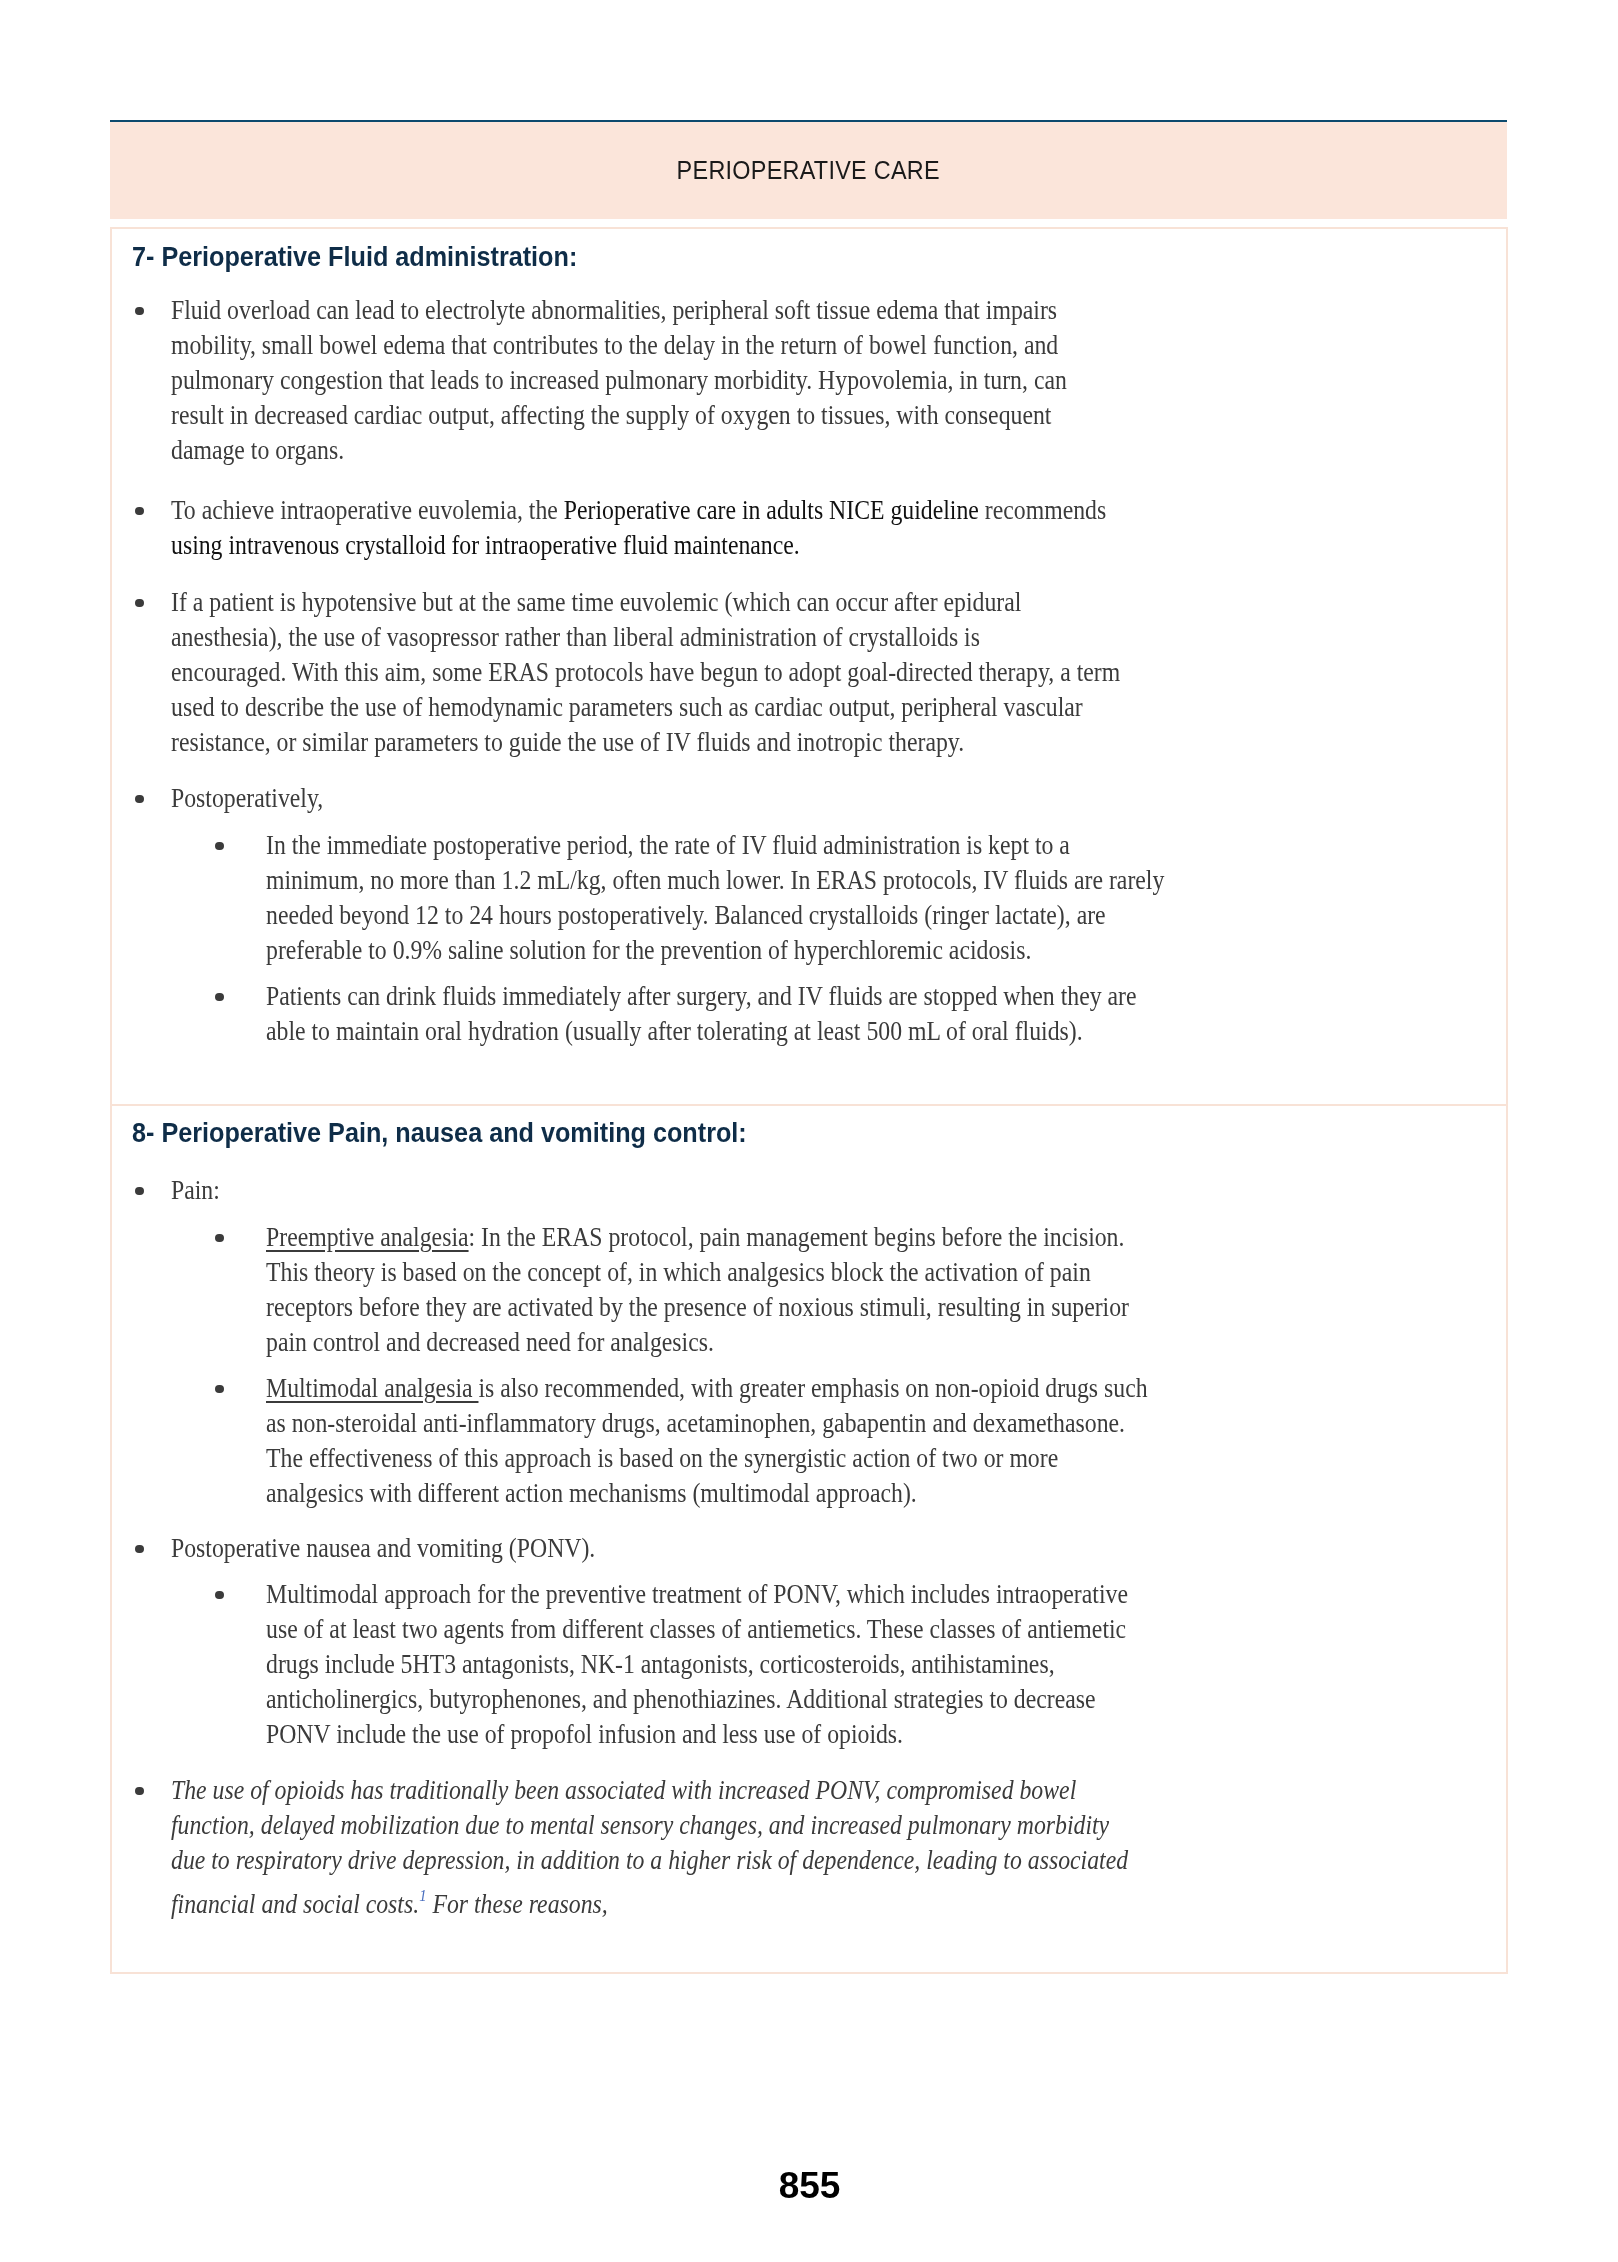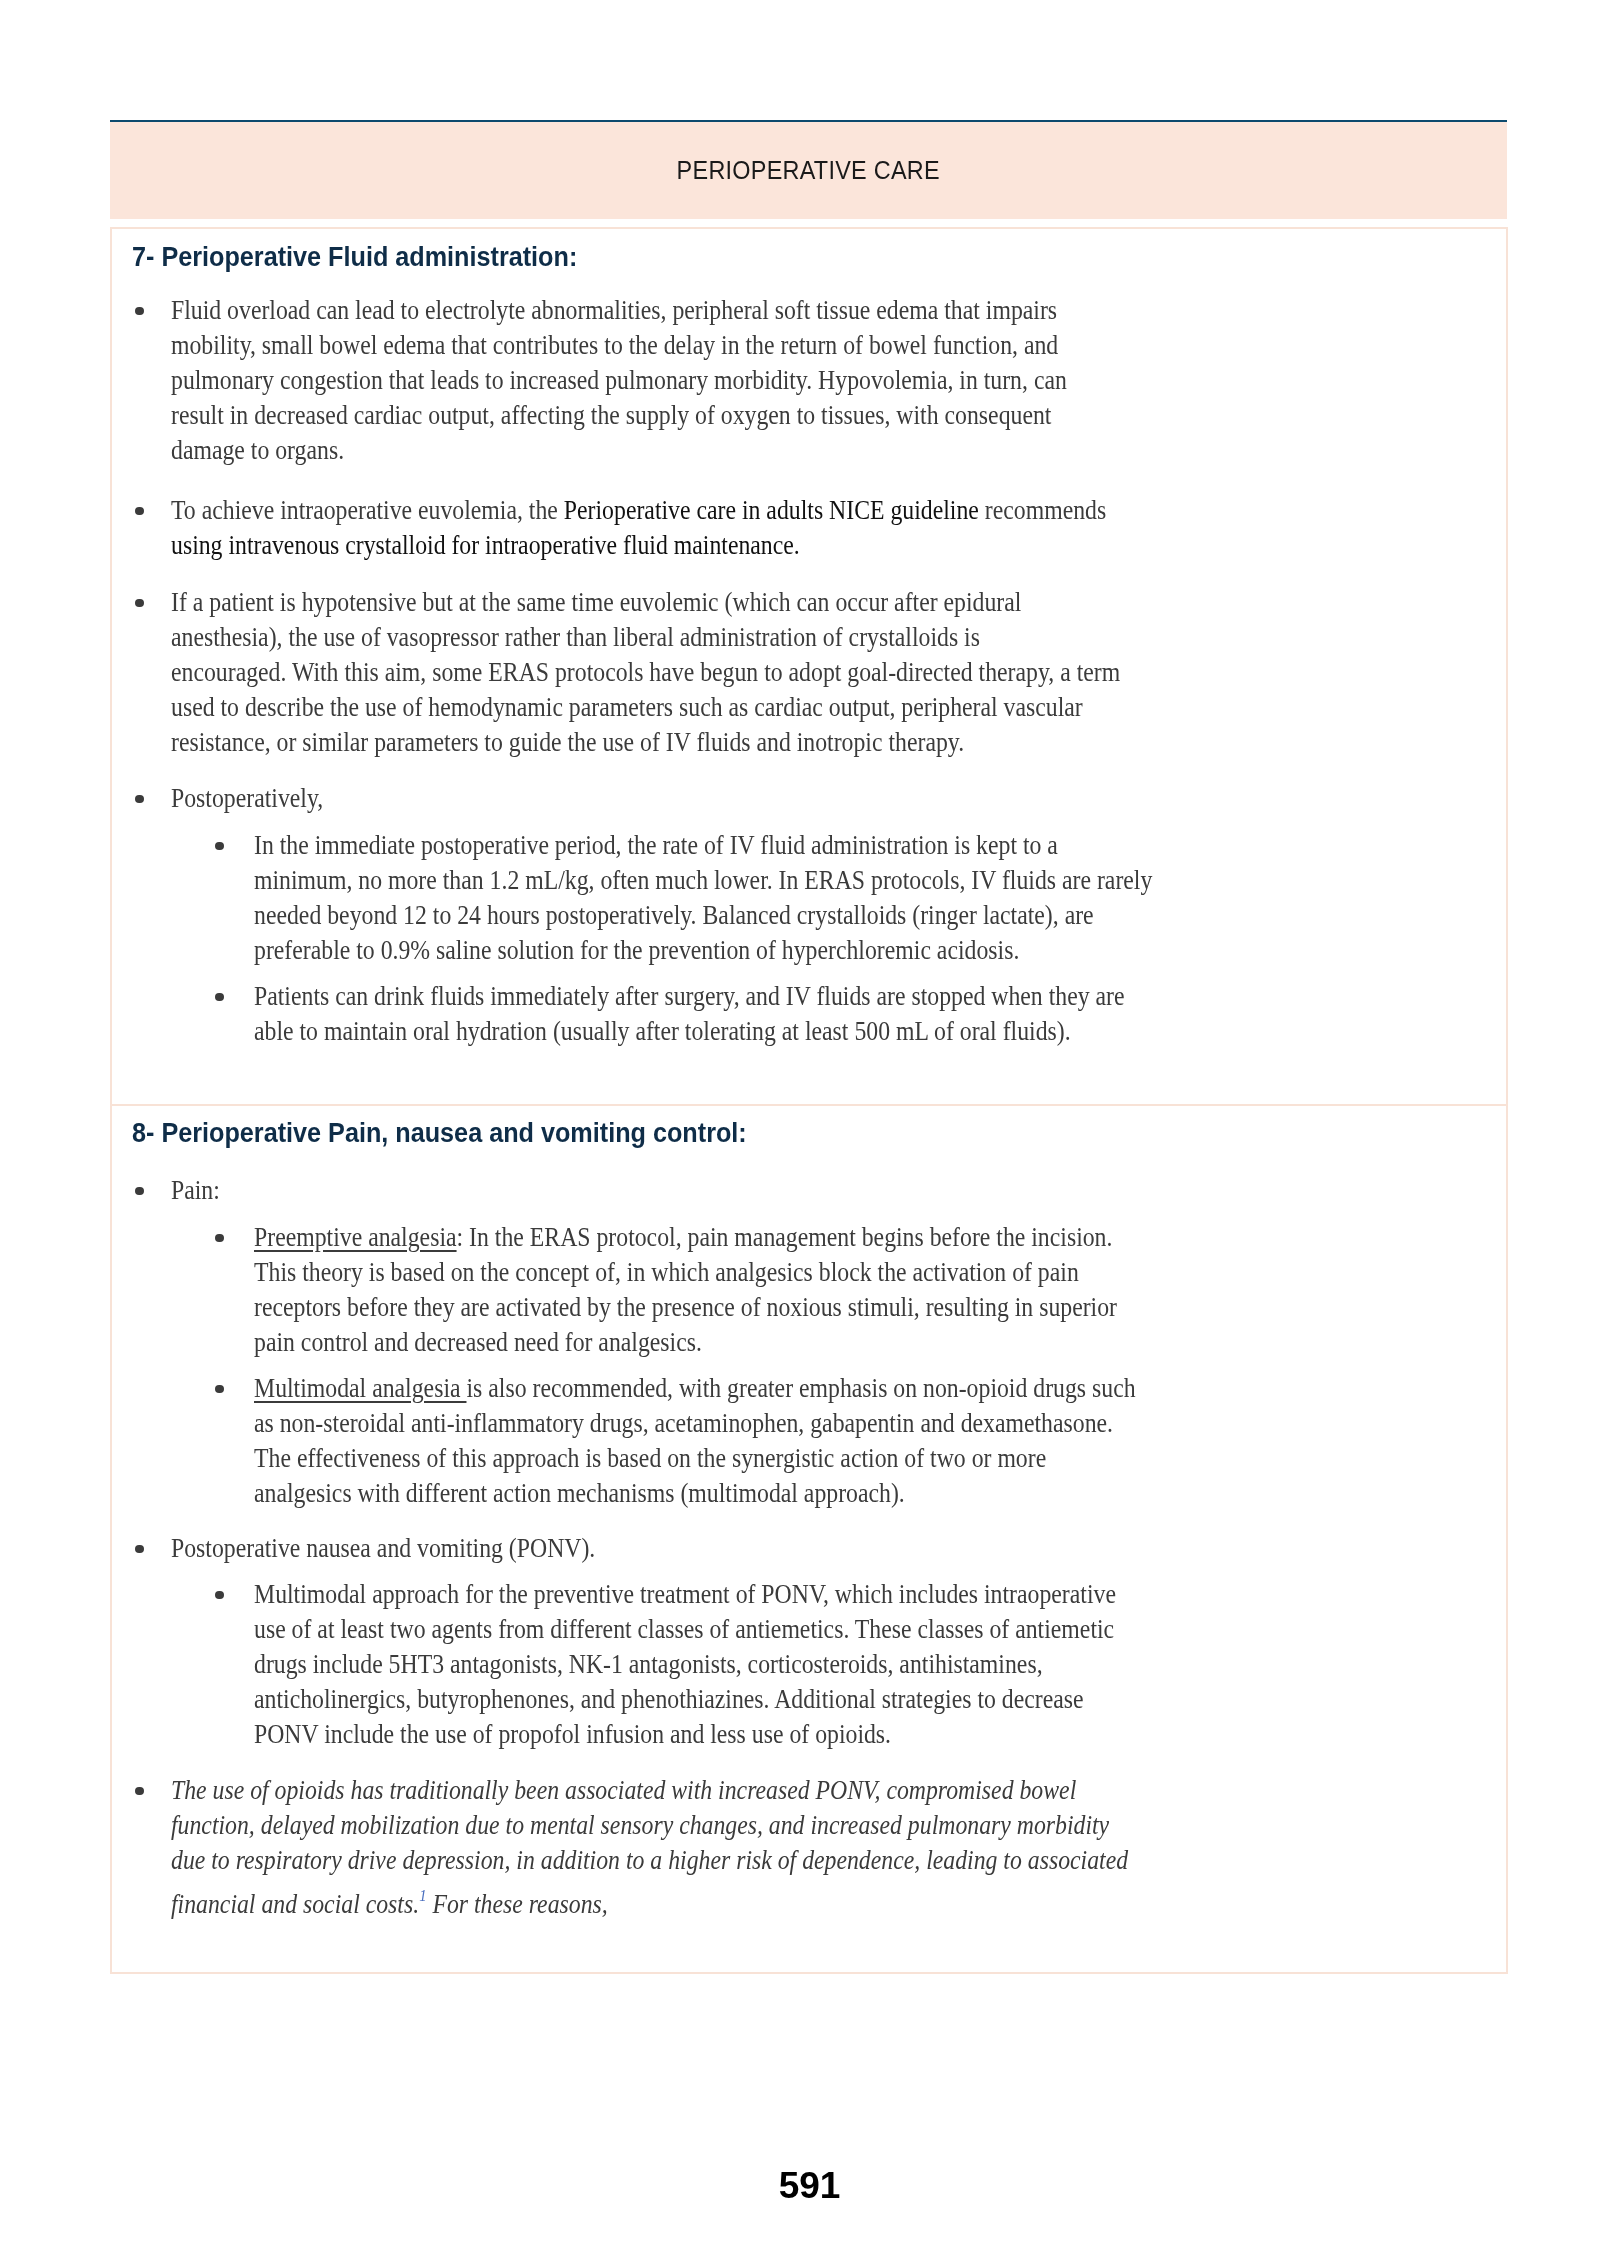--- a/index.html
+++ b/index.html
@@ -16,21 +16,21 @@
   .section-heading { position: absolute; left: 19.5px; font-weight: bold; font-size: 28px;
                      color: #0f2d48; transform-origin: left center; transform: scaleX(0.9); white-space: nowrap; }
   .item { position: absolute; left: 0; right: 0; }
   .bullet { position: absolute; width: 8.8px; height: 8.8px; border-radius: 50%; background: #3b3b3b; }
   .lines { position: absolute; font-family: Liberation Serif, serif; }
   .line { height: 35px; line-height: 35px; font-size: 27px; white-space: nowrap;
           transform-origin: left center; transform: scaleX(0.88); }
   .lvl1 .bullet { left: 23.4px; top: 13.7px; }
   .lvl1 .lines { left: 59px; }
   .lvl2 .bullet { left: 103px; top: 13.7px; }
-  .lvl2 .lines { left: 142px; }
+  .lvl2 .lines { left: 154px; }
   .em-black { color: #111111; }
   .u { text-decoration: underline; text-underline-offset: 3.9px; }
   .italic .line { font-style: italic; }
   .sup { font-size: 16.6px; vertical-align: 11.7px; color: #4a6fbf; }
   .page-number { position: absolute; left: 0; width: 1619px; top: 2165px; text-align: center;
                  font-weight: bold; font-size: 37px; color: #000000; }
 </style>
 </head>
 <body>
 
@@ -149,14 +149,14 @@
     <span class="bullet"></span>
     <div class="lines">
       <div class="line">The use of opioids has traditionally been associated with increased PONV, compromised bowel</div>
       <div class="line">function, delayed mobilization due to mental sensory changes, and increased pulmonary morbidity</div>
       <div class="line">due to respiratory drive depression, in addition to a higher risk of dependence, leading to associated</div>
       <div class="line"><span>financial and social costs.</span><span class="sup">1</span><span> For these reasons,</span></div>
     </div>
   </div>
 </div>
 
-<div class="page-number">591</div>
+<div class="page-number">855</div>
 
 
 </body></html>

